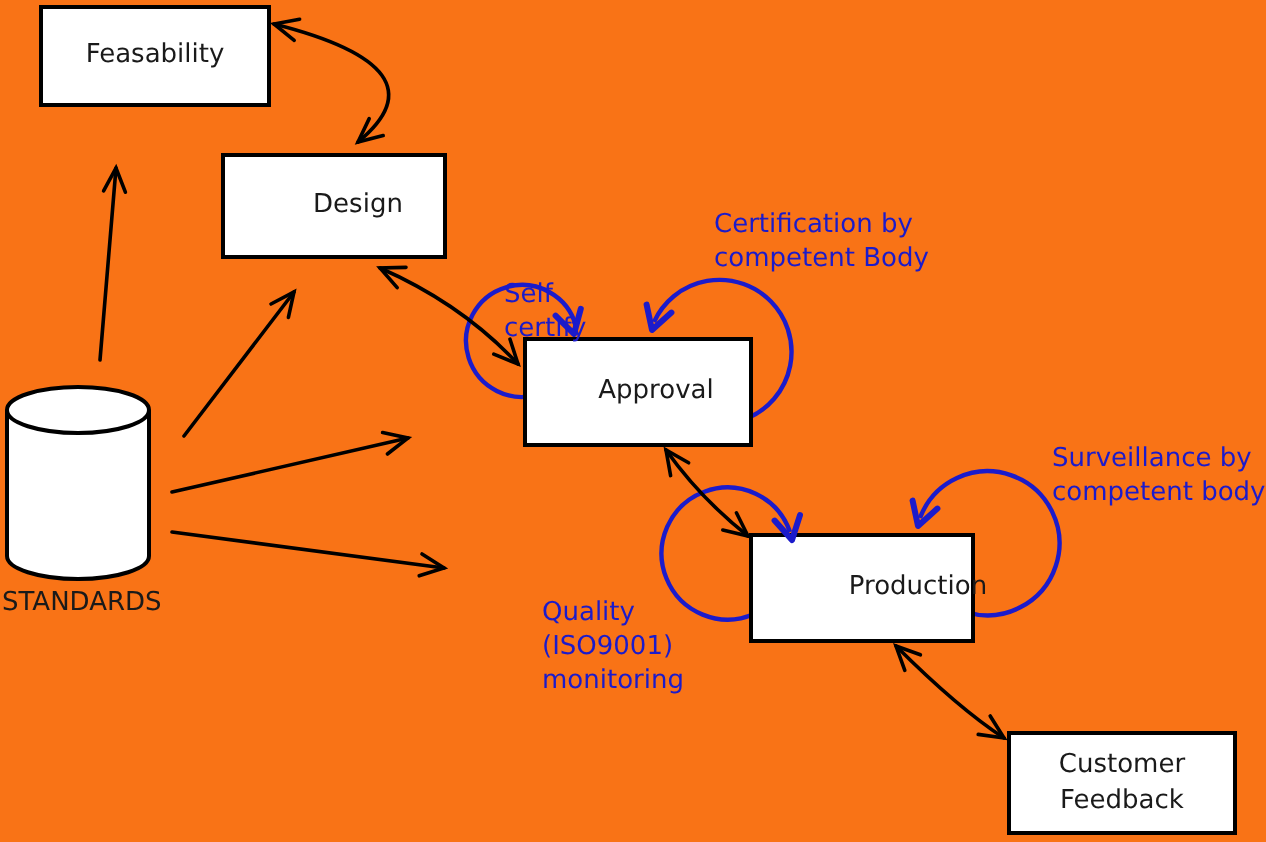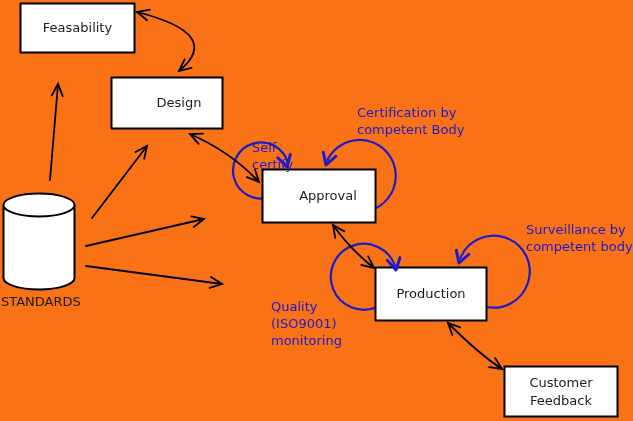--- a/index.html
+++ b/index.html
@@ -101,21 +101,21 @@
       <path d="M 456.3 250.3 L 459 263 L 468.7 254.3"></path>
     </g>
   </svg>
 
   <div class="lbl" style="left:20px;top:3px;width:115px;height:50px;">Feasability</div>
 
   <div class="lbl" style="left:111px;top:77px;width:136px;height:52px;">Design</div>
 
   <div class="lbl" style="left:262px;top:169px;width:132px;height:54px;">Approval</div>
 
-  <div class="lbl" style="left:375px;top:267px;width:112px;height:54px;">Production</div>
+  <div class="lbl" style="left:375px;top:267px;width:112px;height:54px;padding-left:28px;">Production</div>
 
   <div class="lbl" style="left:504px;top:366px;width:114px;height:51px;">Customer
 Feedback</div>
 
   <div class="plain" style="left:1px;top:294px;">STANDARDS</div>
 
   <div class="anno" style="left:252px;top:105px;margin-top:34px;">Self
 certify</div>
 
   <div class="anno" style="left:526px;top:221px;">Surveillance by

